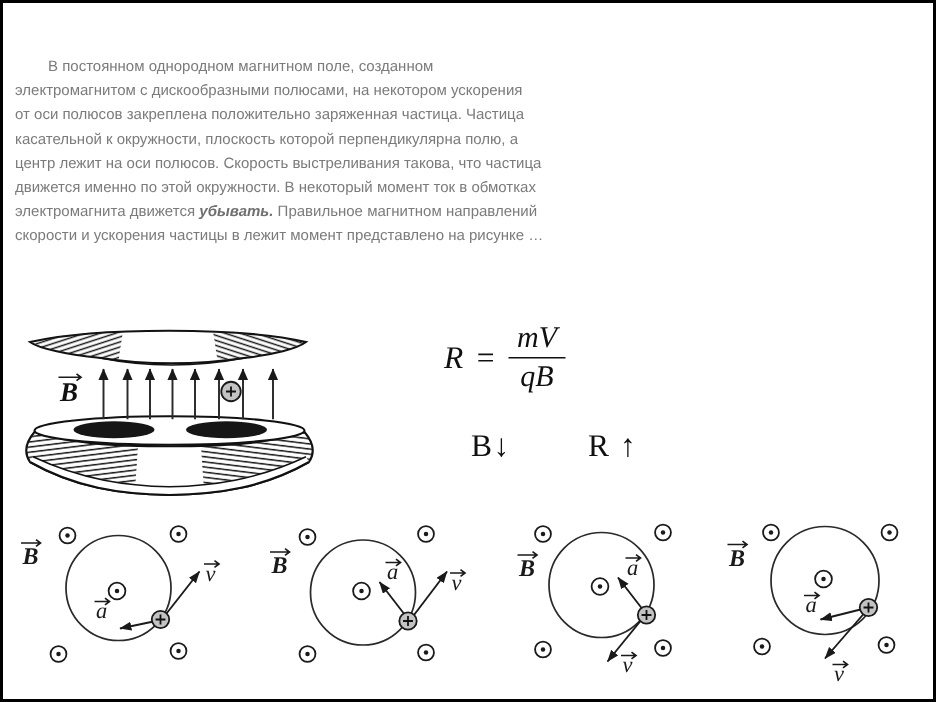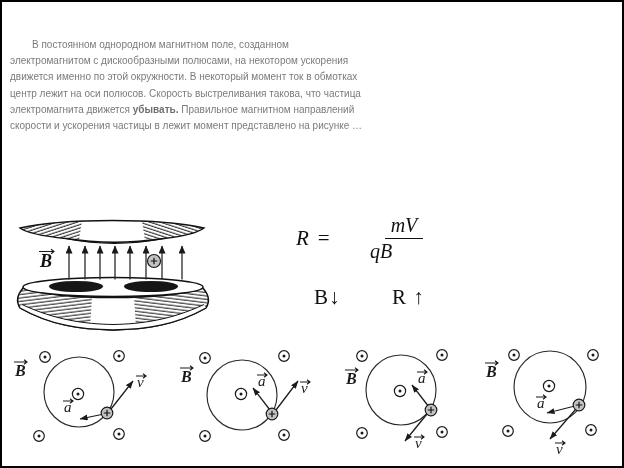--- a/index.html
+++ b/index.html
@@ -7,50 +7,52 @@
     position:relative;width:624px;height:468px;box-sizing:border-box;
     border:2px solid #000;background:#fff;overflow:hidden;
     font-family:"Liberation Sans",sans-serif;
   }
   .problem{
     position:absolute;left:8px;top:35px;width:612px;
     color:#7b7b7b;font-size:10px;line-height:16.2px;
   }
   .tline{white-space:nowrap;}
   .tline.indent{padding-left:22px;}
-  .tline .bold{font-weight:bold;color:#6f6f6f;}
+  .tline .bold{font-weight:bold;color:#6f6f6f;font-style:italic;}
   .fig{position:absolute;}
   .formula{
     position:absolute;left:294px;top:212px;display:flex;align-items:center;gap:9px;
     font-family:"Liberation Serif",serif;font-style:italic;font-size:21px;color:#101010;
   }
   .ffrac{display:flex;flex-direction:column;align-items:center;font-size:20px;}
-  .fnum{padding:0 6px 1px 6px;border-bottom:1.6px solid #101010;margin-left:46px;}
+  .fnum{padding:0 6px 1px 6px;border-bottom:1.6px solid #101010;}
   .fden{padding-top:1px;font-style:italic;}
   .note{
     position:absolute;top:283px;font-family:"Liberation Serif",serif;
     font-size:21px;color:#101010;letter-spacing:1px;
   }
   .note-b{left:312px;}
   .note-r{left:390px;}
   .options{position:absolute;left:0;top:346px;width:624px;height:122px;}
   .option{position:absolute;top:0;width:152px;height:122px;cursor:pointer;}
   .opt1{left:2px;}.opt2{left:158px;}.opt3{left:316px;}.opt4{left:464px;}
   svg text{user-select:none;}
 </style>
 </head>
 <body>
 
 <div class="page">
 
   <div class="problem">
       <div class="tline indent"><span>В постоянном однородном магнитном поле, созданном</span></div>
       <div class="tline"><span>электромагнитом с дискообразными полюсами, на некотором ускорения</span></div>
+      <div class="tline"><span>от оси полюсов закреплена положительно заряженная частица. Частица</span></div>
+      <div class="tline"><span>касательной к окружности, плоскость которой перпендикулярна полю, а</span></div>
+      <div class="tline"><span>центр лежит на оси полюсов. Скорость выстреливания такова, что частица</span></div>
       <div class="tline"><span>движется именно по этой окружности. В некоторый момент ток в обмотках</span></div>
-      <div class="tline"><span>центр лежит на оси полюсов. Скорость выстреливания такова, что частица</span></div>
       <div class="tline"><span>электромагнита движется </span><span class="bold">убывать.</span><span> Правильное магнитном направлений</span></div>
       <div class="tline"><span>скорости и ускорения частицы в лежит момент представлено на рисунке …</span></div>
     </div>
 
   <div class="fig" style="left:8px;top:214px;width:232px;height:126px;"><svg width="232" height="126" viewBox="0 0 232 126">
         <defs>
     <marker id="mAh" markerWidth="10" markerHeight="9" refX="7.6" refY="3.5" orient="auto" markerUnits="userSpaceOnUse">
             <path d="M0,0 L8,3.5 L0,7 Z" fill="#1a1a1a"></path>
           </marker>
     <pattern id="hA" width="6" height="3.2" patternUnits="userSpaceOnUse" patternTransform="rotate(-18)">

